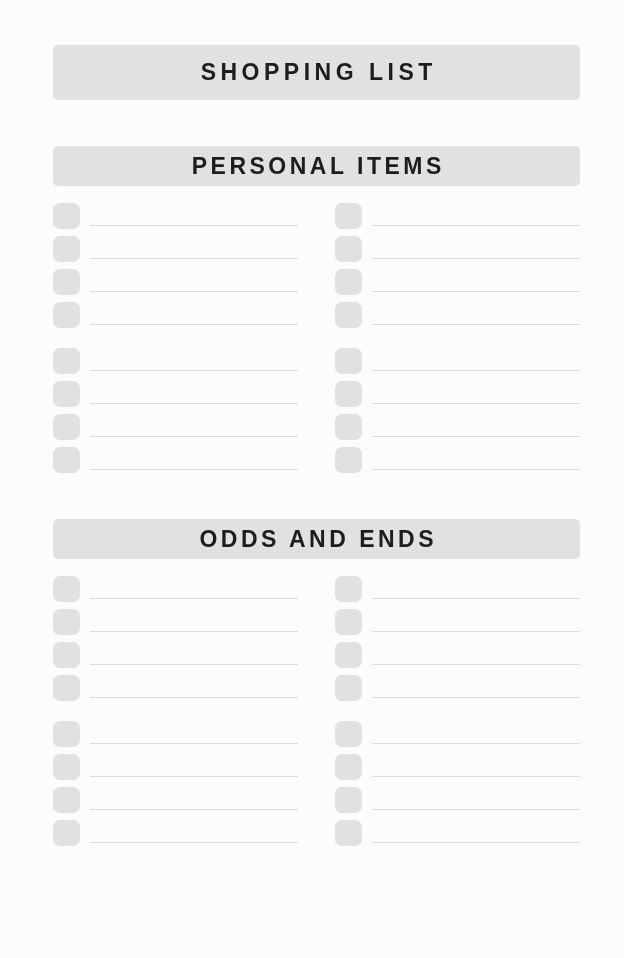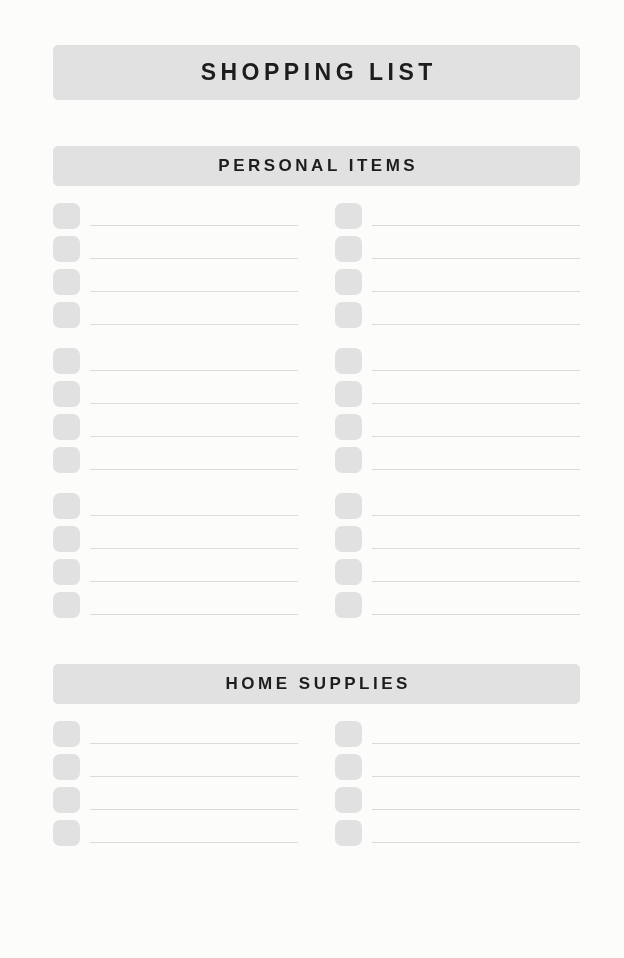--- a/index.html
+++ b/index.html
@@ -35,21 +35,21 @@
   }
   .title-bar {
     height: 55px;
     font-size: 23px;
     letter-spacing: 4.5px;
     text-indent: 4.5px; 
     margin-bottom: 30px;
   }
   .section-bar {
     height: 40px;
-    font-size: 17px;
+    font-size: 23px;
     letter-spacing: 3.5px;
     text-indent: 3.5px;
     margin-top: 46px;
   }
   .section { margin-bottom: 20px; }
   .items {
     margin-top: 17px;
     display: grid;
     grid-template-columns: 1fr 1fr;
     grid-template-rows: repeat(4, 26px);
@@ -167,65 +167,65 @@
   </div>
 
   <div class="item">
     <span class="checkbox" aria-checked="false"></span>
     <span class="write-line"></span>
   </div>
 </div>
   </section>
 
   <section class="section">
-    <div class="items">
-  <div class="item">
-    <span class="checkbox" aria-checked="false"></span>
-    <span class="write-line"></span>
-  </div>
-
-  <div class="item">
-    <span class="checkbox" aria-checked="false"></span>
-    <span class="write-line"></span>
-  </div>
-
-  <div class="item">
-    <span class="checkbox" aria-checked="false"></span>
-    <span class="write-line"></span>
-  </div>
-
-  <div class="item">
-    <span class="checkbox" aria-checked="false"></span>
-    <span class="write-line"></span>
-  </div>
-
-  <div class="item">
-    <span class="checkbox" aria-checked="false"></span>
-    <span class="write-line"></span>
-  </div>
-
-  <div class="item">
-    <span class="checkbox" aria-checked="false"></span>
-    <span class="write-line"></span>
-  </div>
-
-  <div class="item">
-    <span class="checkbox" aria-checked="false"></span>
-    <span class="write-line"></span>
-  </div>
-
-  <div class="item">
-    <span class="checkbox" aria-checked="false"></span>
-    <span class="write-line"></span>
-  </div>
-</div>
-  </section>
-
-  <section class="section">
-    <div class="bar section-bar">HOME SUPPLIES</div>
+    <div class="bar section-bar">ODDS AND ENDS</div>
+    <div class="items">
+  <div class="item">
+    <span class="checkbox" aria-checked="false"></span>
+    <span class="write-line"></span>
+  </div>
+
+  <div class="item">
+    <span class="checkbox" aria-checked="false"></span>
+    <span class="write-line"></span>
+  </div>
+
+  <div class="item">
+    <span class="checkbox" aria-checked="false"></span>
+    <span class="write-line"></span>
+  </div>
+
+  <div class="item">
+    <span class="checkbox" aria-checked="false"></span>
+    <span class="write-line"></span>
+  </div>
+
+  <div class="item">
+    <span class="checkbox" aria-checked="false"></span>
+    <span class="write-line"></span>
+  </div>
+
+  <div class="item">
+    <span class="checkbox" aria-checked="false"></span>
+    <span class="write-line"></span>
+  </div>
+
+  <div class="item">
+    <span class="checkbox" aria-checked="false"></span>
+    <span class="write-line"></span>
+  </div>
+
+  <div class="item">
+    <span class="checkbox" aria-checked="false"></span>
+    <span class="write-line"></span>
+  </div>
+</div>
+  </section>
+
+  <section class="section">
     <div class="items">
   <div class="item">
     <span class="checkbox" aria-checked="false"></span>
     <span class="write-line"></span>
   </div>
 
   <div class="item">
     <span class="checkbox" aria-checked="false"></span>
     <span class="write-line"></span>
   </div>

